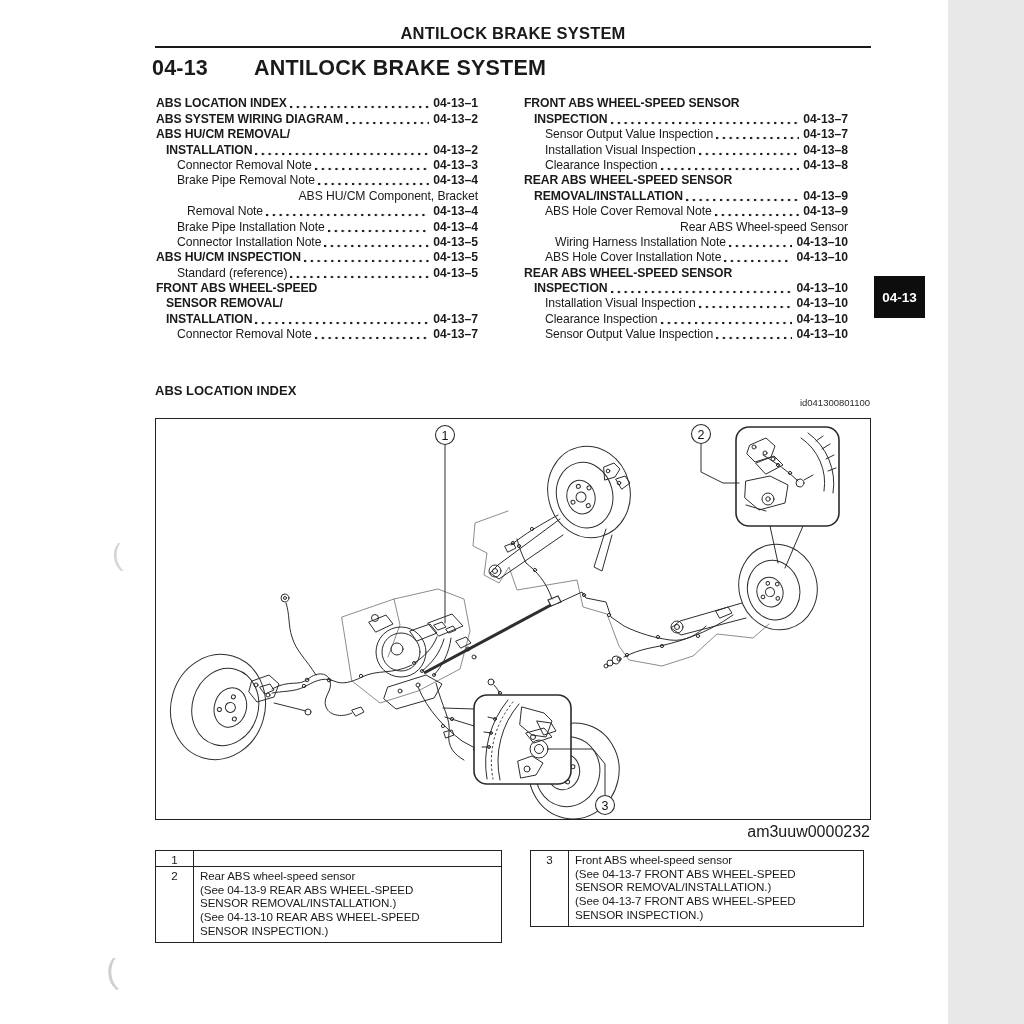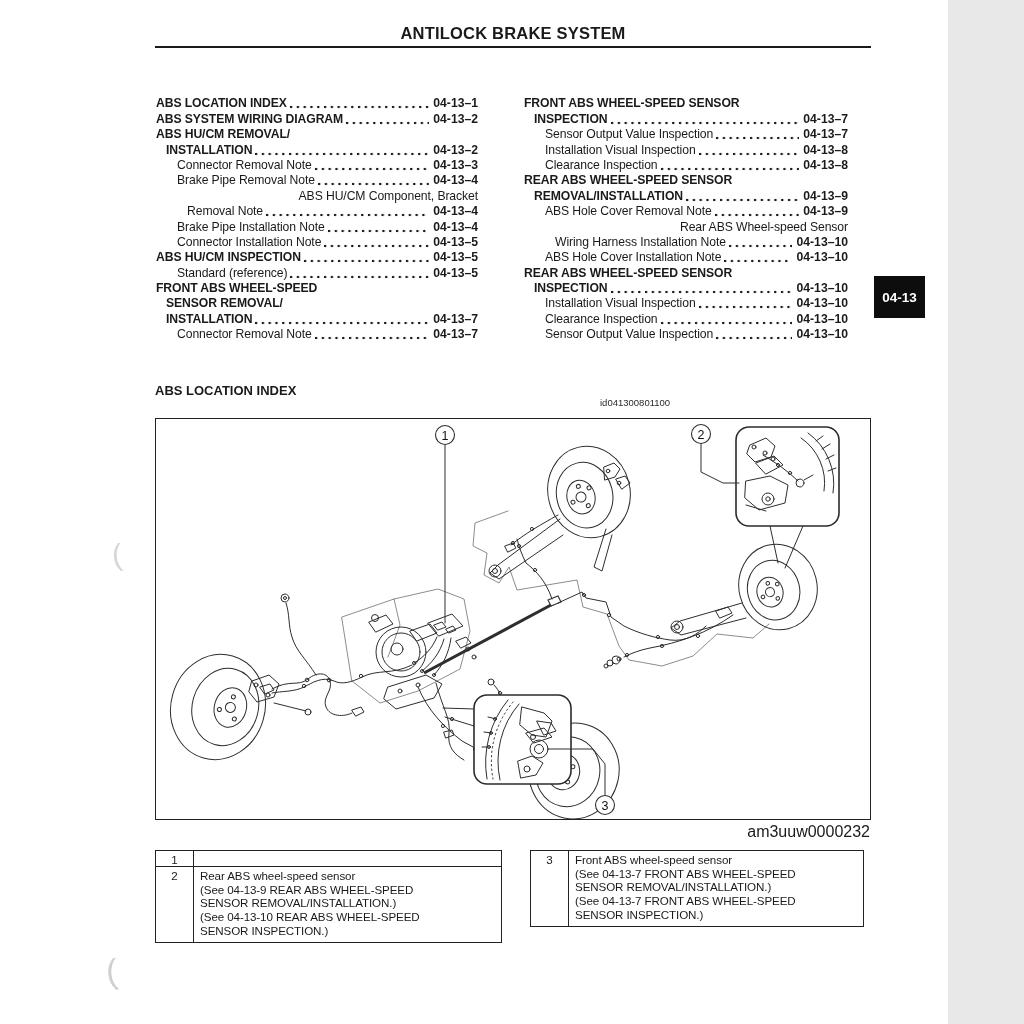--- a/index.html
+++ b/index.html
@@ -23,21 +23,21 @@
   .trow{display:flex;align-items:flex-end;height:15.4px;font-size:12.2px;white-space:nowrap;}
   .trow .tl{letter-spacing:-0.1px;}
   .trow.b .tl{font-weight:700;}
   .trow .tp{font-weight:700;margin-left:2px;margin-top:20px;}
   .trow .dots{flex:1 1 auto;min-width:10px;height:12px;margin:0 2px;align-self:flex-end;
     background-image:radial-gradient(circle at 2px 9px,#1c1c1c 1.25px,transparent 1.6px);
     background-size:6.8px 12px;background-repeat:repeat-x;}
   .i0{padding-left:0;} .i1{padding-left:10px;} .i2{padding-left:21px;justify-content:flex-end;} .i3{padding-left:31px;}
   
   .section-heading{position:absolute;left:155px;top:383px;font-size:13px;font-weight:700;}
-  .doc-id{position:absolute;left:600px;top:397px;width:270px;text-align:left;font-size:9.5px;color:#2a2a2a;}
+  .doc-id{position:absolute;left:600px;top:397px;width:270px;text-align:right;font-size:9.5px;color:#2a2a2a;}
   
   .figure-box{position:absolute;left:155px;top:418px;width:714px;height:400px;border:1.7px solid #222;background:#fff;}
   .figure-id{position:absolute;left:600px;top:823px;width:270px;text-align:right;font-size:16px;color:#1a1a1a;}
   svg .ln{stroke:#2e2e2e;fill:none;stroke-width:1;stroke-linecap:round;stroke-linejoin:round;}
   svg .lt{stroke:#6f6f6f;fill:none;stroke-width:.8;stroke-linecap:round;stroke-linejoin:round;}
   svg .th{stroke:#2e2e2e;fill:none;stroke-width:3;}
   svg .wh{stroke:#2e2e2e;fill:#ffffff;stroke-width:1.1;}
   svg .box{stroke:#2b2b2b;fill:#ffffff;stroke-width:1.6;}
   svg text{font-family:"Liberation Sans",sans-serif;font-size:12.5px;fill:#111;text-anchor:middle;}
   
@@ -53,20 +53,23 @@
   .artifact{position:absolute;color:#d6d6d6;font-size:30px;transform:rotate(-6deg);user-select:none;}
 </style>
 </head>
 <body>
 
 <div class="page">
 
   <div class="running-header">ANTILOCK BRAKE SYSTEM</div>
   <div class="header-rule"></div>
 
+  <div class="title-row">
+    <span class="sec">04-13</span><span>ANTILOCK BRAKE SYSTEM</span>
+  </div>
 
   <div class="side-tab">
     <span>04-13</span>
   </div>
 
   <div class="toc left">
     <div class="trow b i0">
         <span class="tl">ABS LOCATION INDEX</span>
         <span class="dots"></span>
         <span class="tp">04-13–1</span>

